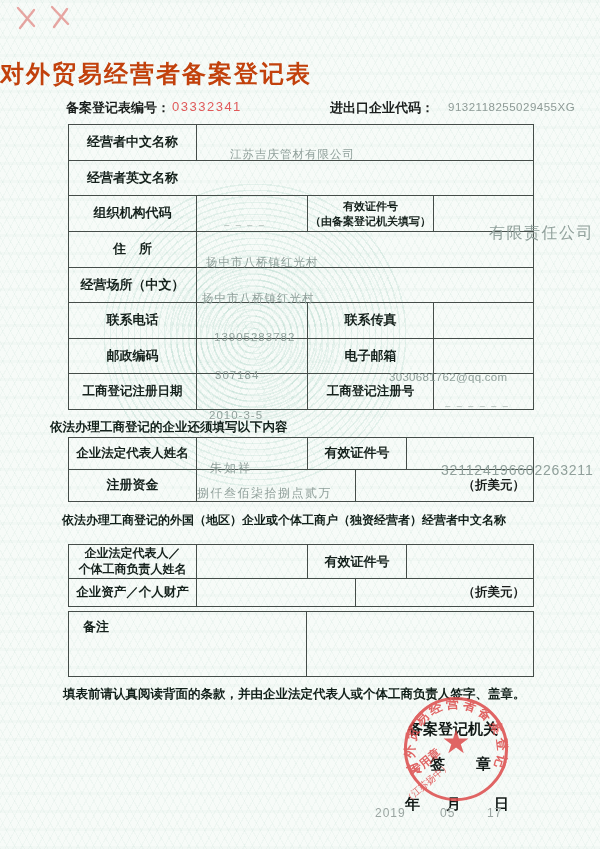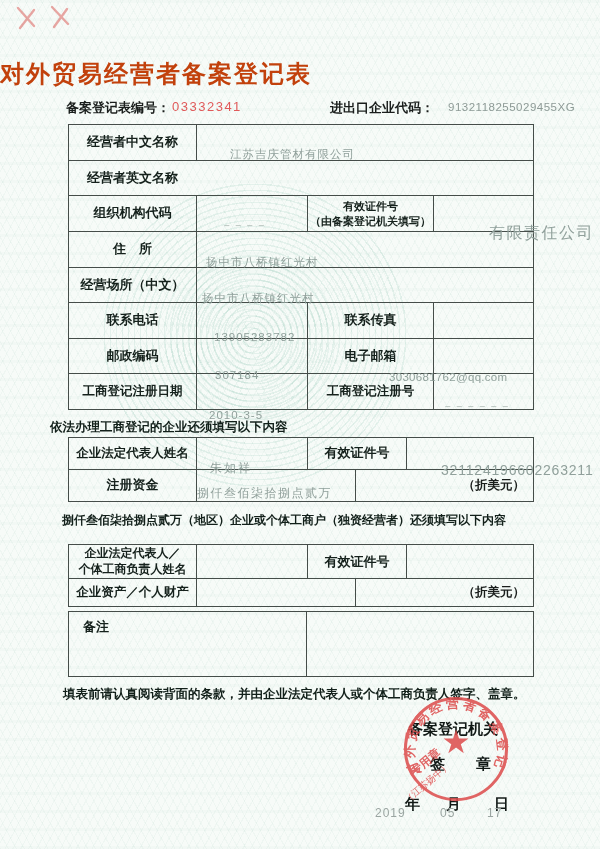--- a/index.html
+++ b/index.html
@@ -183,21 +183,21 @@
         </div>
       <div class="cell w158">
           <span class="val" style="left:0;bottom:-1px;letter-spacing:1.5px;font-size:12px;">捌仟叁佰柒拾捌点贰万</span>
         </div>
       <div class="cell grow">
           <span class="unit">（折美元）</span>
         </div>
     </div>
   </div>
 
-  <div class="sec-heading" style="left:62px;top:512px;font-size:12px;">捌仟叁佰柒拾捌点贰万（地区）企业或个体工商户（独资经营者）还须填写以下内容</div>
+  <div class="sec-heading" style="left:62px;top:512px;font-size:12px;">依法办理工商登记的外国（地区）企业或个体工商户（独资经营者）经营者中文名称</div>
   <div class="t" style="left:68px;top:544px;width:464px;height:61px;">
     <div class="row" style="flex:34;">
       <div class="cell w127" style="flex-direction:column;justify-content:center;">
         <span class="lbl-sm" style="font-size:12px;">企业法定代表人／</span>
         <span class="lbl-sm" style="font-size:12px;">个体工商负责人姓名</span>
       </div>
       <div class="cell w110"></div>
       <div class="cell w98">
           <span class="lbl">有效证件号</span>
         </div>

